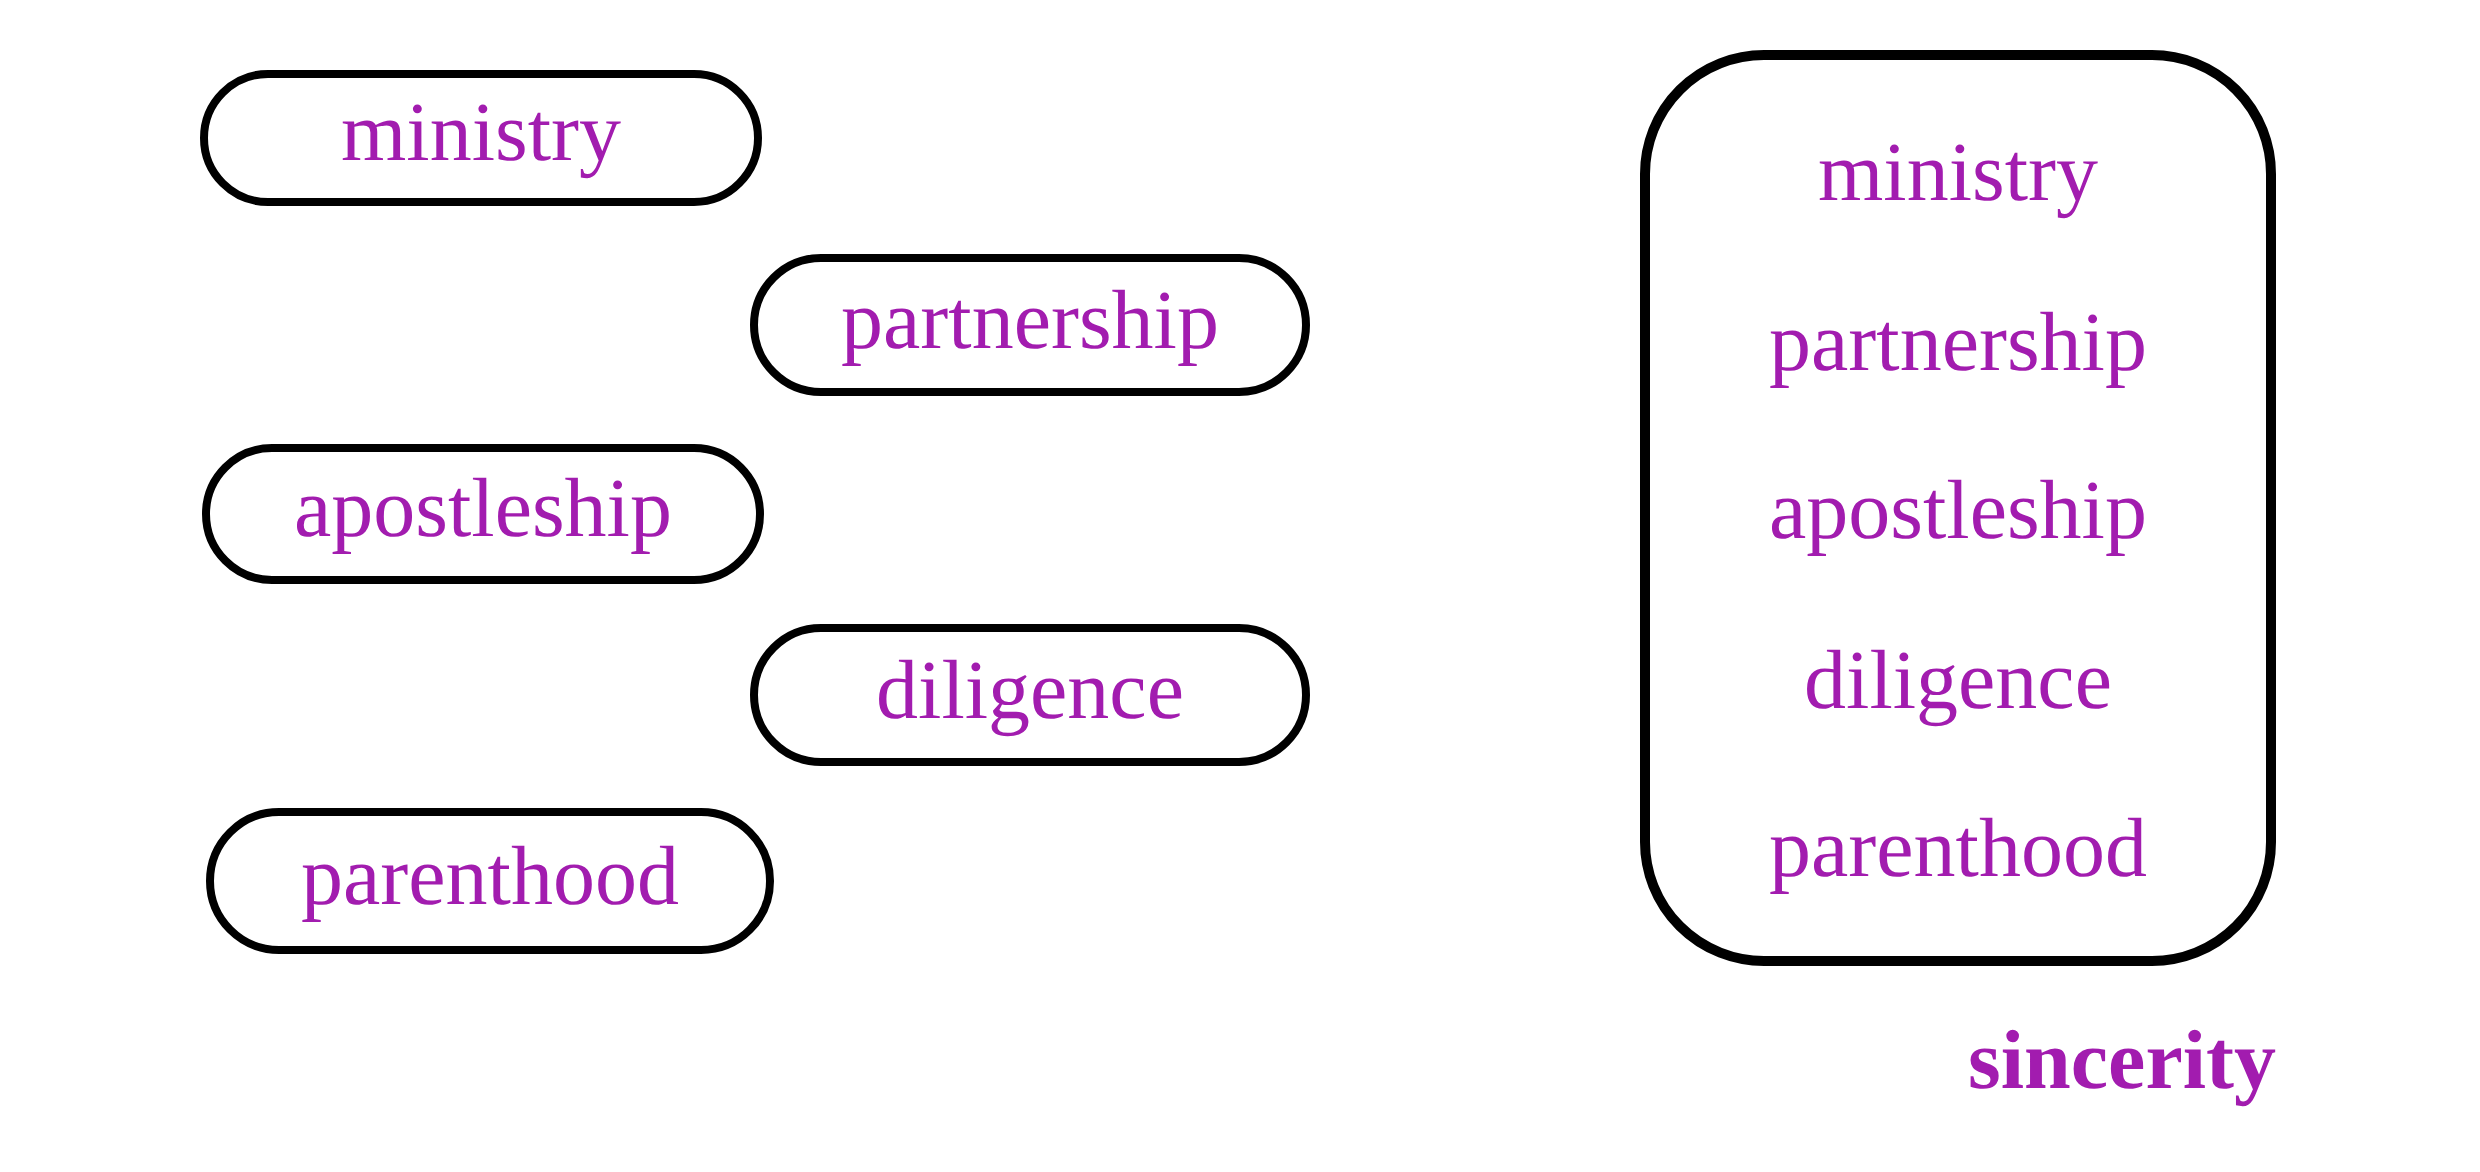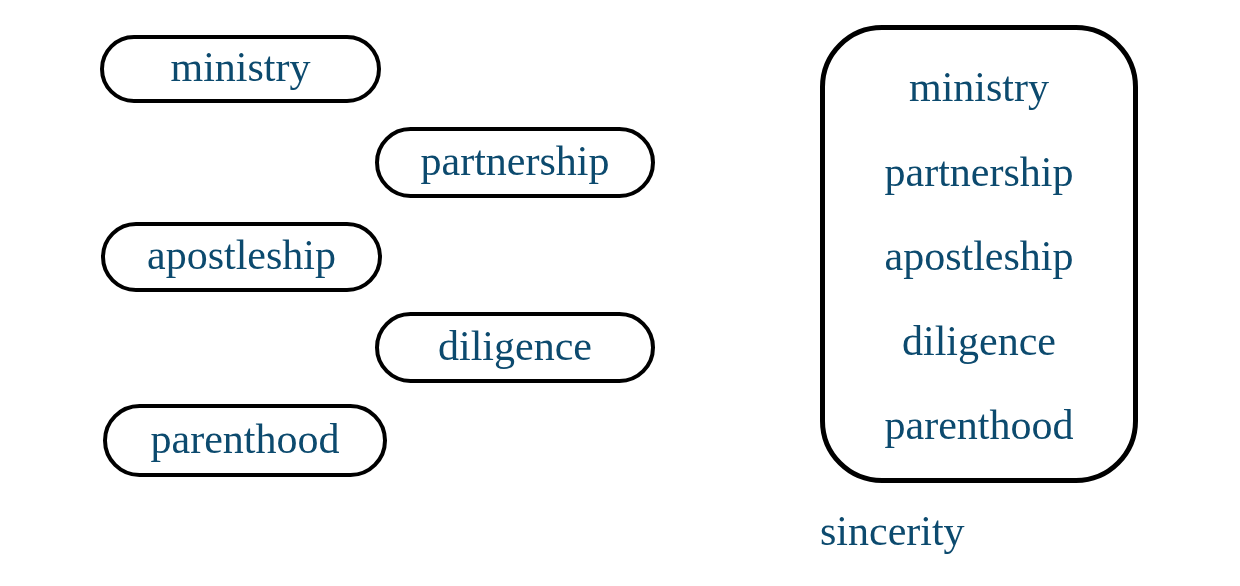--- a/index.html
+++ b/index.html
@@ -7,21 +7,21 @@
     padding: 0;
     background: #ffffff;
   }
   .canvas {
     position: relative;
     width: 1240px;
     height: 586px;
     background: #ffffff;
     overflow: hidden;
     font-family: "Liberation Serif", "DejaVu Serif", serif;
-    color: #0c4a6e;
+    color: #a21caf;
   }
 
   
   .pill {
     position: absolute;
     box-sizing: border-box;
     border: 4px solid #000000;
     border-radius: 999px;
     background: #ffffff;
     display: flex;
@@ -62,23 +62,23 @@
     line-height: 1;
     white-space: nowrap;
   }
 
   
   .caption {
     position: absolute;
     left: 820px;
     top: 510px;
     width: 318px;
-    text-align: left;
+    text-align: right;
     font-size: 42px;
-    font-weight: normal;
+    font-weight: bold;
     line-height: 1;
     white-space: nowrap;
   }
 </style>
 </head>
 <body>
 
 <div class="canvas">
 
   <div class="pill pill-1">

